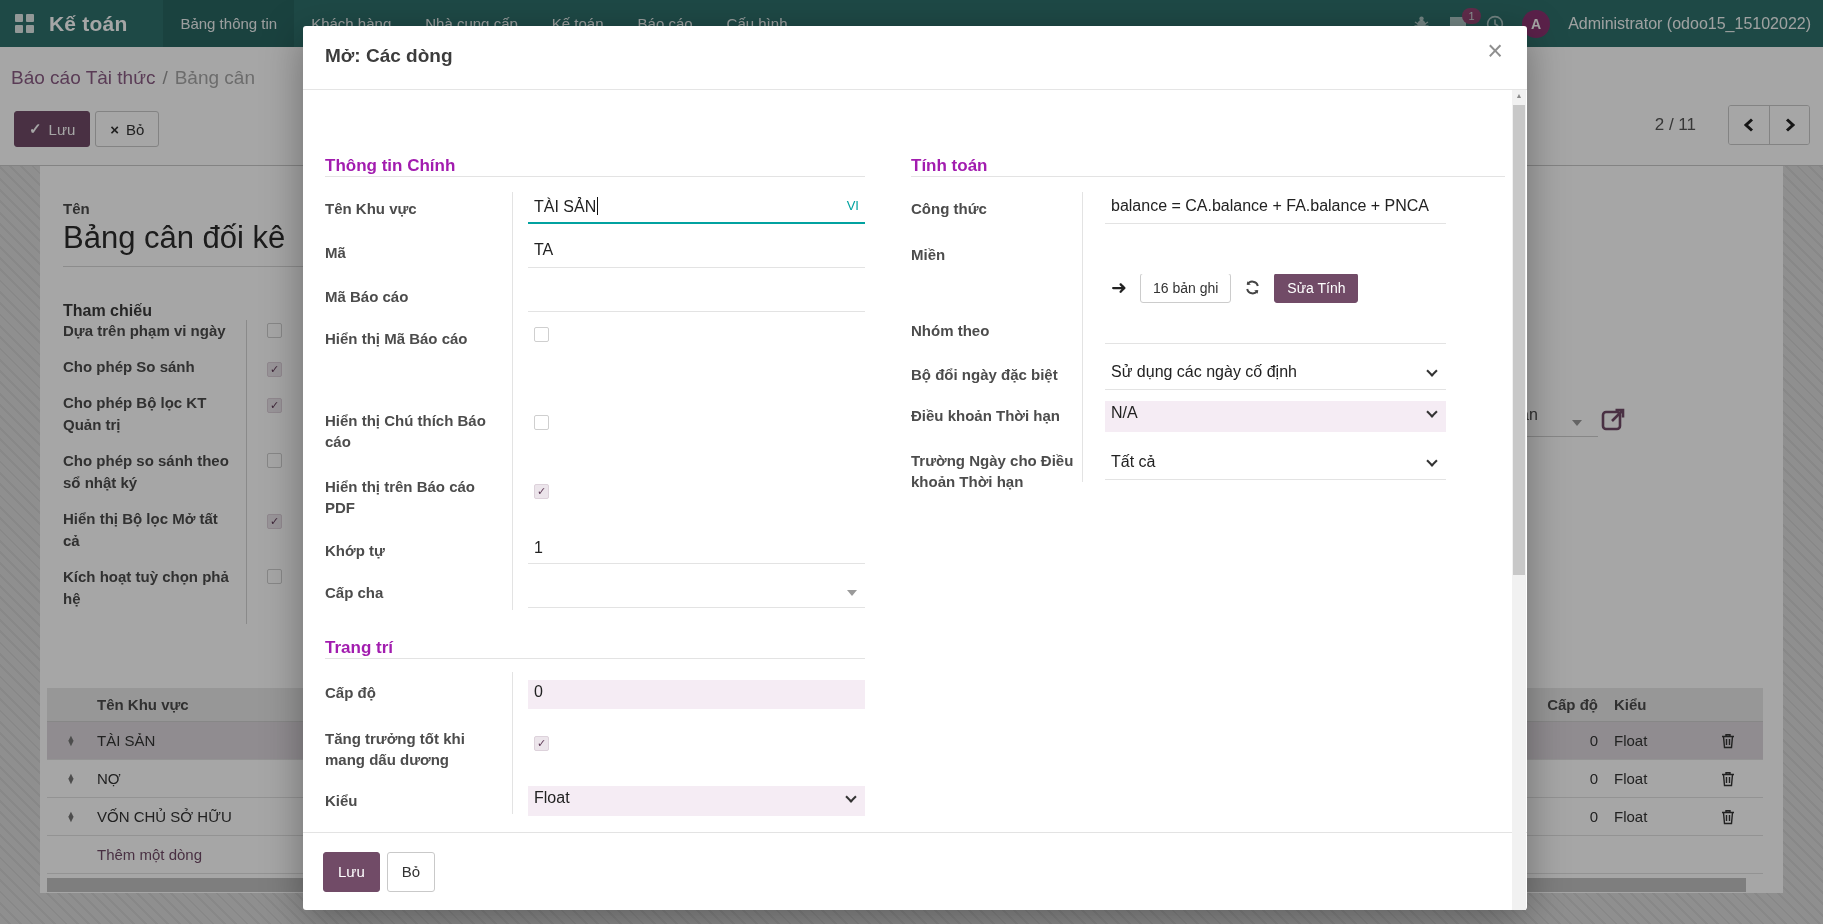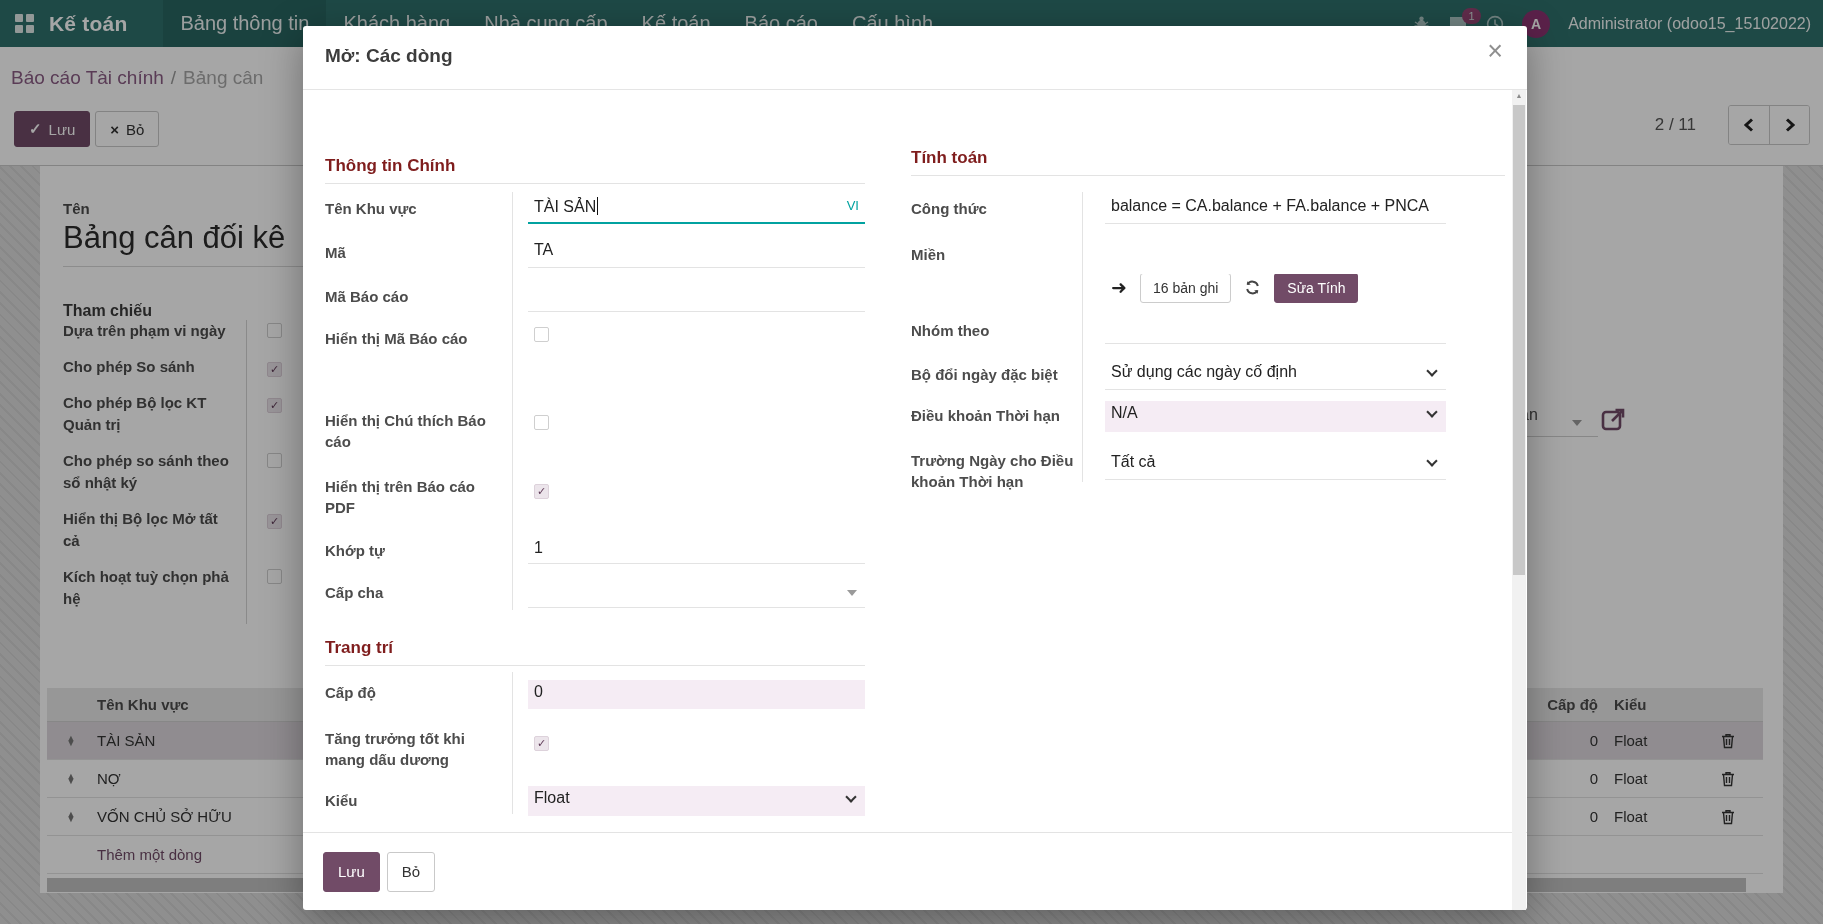--- a/index.html
+++ b/index.html
@@ -11,21 +11,21 @@
   .screen{position:relative;width:1823px;height:924px;overflow:hidden;
     background:repeating-linear-gradient(45deg,#dcdcdc 0 6px,#d2d2d2 6px 8px);}
 
   
   .navbar{position:absolute;left:0;top:0;width:100%;height:47px;background:var(--teal);
     display:flex;align-items:center;color:#fff;z-index:1}
   .apps-icon{width:20px;height:20px;margin-left:15px;display:grid;grid-template-columns:8px 8px;grid-template-rows:8px 8px;gap:3px}
   .apps-icon span{background:rgba(255,255,255,.85);border-radius:1px}
   .brand{font-size:21px;font-weight:bold;margin-left:14px;letter-spacing:.2px}
   .menu{display:flex;margin-left:36px;height:100%;align-items:center}
-  .menu .mitem{padding:8px 17px;font-size:20px;color:rgba(255,255,255,.92);height:100%;display:flex;align-items:center;cursor:pointer}
+  .menu .mitem{padding:8px 17px;font-size:15px;color:rgba(255,255,255,.92);height:100%;display:flex;align-items:center;cursor:pointer}
   .menu .mitem.active{background:rgba(0,0,0,.09)}
   .nav-right{position:absolute;right:12px;top:0;height:47px;display:flex;align-items:center;gap:18px}
   .sysicon{opacity:.8;display:flex;align-items:center;position:relative}
   .badge{position:absolute;top:-7px;right:-13px;background:#b03975;color:#fff;font-size:11px;
     min-width:19px;height:16px;border-radius:9px;display:flex;align-items:center;justify-content:center;padding:0 4px;opacity:1}
   .avatar{width:28px;height:28px;border-radius:50%;background:#8d3472;color:#fff;font-size:14px;
     display:flex;align-items:center;justify-content:center;font-weight:bold}
   .username{font-size:16px;color:rgba(255,255,255,.95)}
 
   
@@ -84,21 +84,21 @@
   .hscroll{height:14px;background:#c2c2c2;margin-top:4px;width:99%}
 
   
   .backdrop{position:absolute;inset:0;background:rgba(0,0,0,.35);z-index:5}
   .modal{position:absolute;left:303px;top:26px;width:1224px;height:884px;background:#fff;border-radius:3px;
     z-index:10;box-shadow:0 10px 40px rgba(0,0,0,.35)}
   .modal-header{position:absolute;left:0;top:0;width:100%;height:64px;border-bottom:1px solid #e5e5e5}
   .modal-title{position:absolute;left:22px;top:19px;font-size:19px;font-weight:600;color:#3c3c3c}
   .modal-close{position:absolute;right:24px;top:12px;font-size:27px;color:#8f8f8f;cursor:pointer;line-height:1}
 
-  .sec-title{position:absolute;font-size:17px;font-weight:700;color:#7f1d1d;border-bottom:1px solid #e3e3e3;padding-bottom:7px}
+  .sec-title{position:absolute;font-size:17px;font-weight:700;color:#a21caf;border-bottom:1px solid #e3e3e3;}
   .mrow{position:absolute}
   .mlabel{position:absolute;left:0;top:4px;font-size:15px;font-weight:700;color:#4c4c4c;line-height:21px}
   .vline{position:absolute;width:1px;background:#e3e3e3}
 
   .lcol-row{left:22px;width:540px}
   .lcol-row .mlabel{width:180px}
   .lcol-row .val{left:203px;width:337px}
   .rcol-row{left:608px;width:594px}
   .rcol-row .mlabel{width:164px}
   .rcol-row .val{left:194px;width:341px}
@@ -171,21 +171,21 @@
             <path d="M9 4.5V9l3.2 2" stroke="rgba(255,255,255,.78)" stroke-width="1.6" fill="none"></path>
           </svg>
       </div>
       <div class="avatar">A</div>
       <div class="username">Administrator (odoo15_15102022)</div>
     </div>
   </div>
 
   <div class="control-panel">
     <div class="breadcrumb">
-      <span class="bc-link">Báo cáo Tài chính</span><span class="bc-sep">/</span><span class="bc-current">Bảng cân</span>
+      <span class="bc-link">Báo cáo Tài thức</span><span class="bc-sep">/</span><span class="bc-current">Bảng cân</span>
     </div>
     <div class="cp-buttons">
       <button class="btn btn-primary">
           <span class="bico">✓</span>
           <span>Lưu</span>
         </button>
       <button class="btn btn-plain">
           <span class="bico">×</span>
           <span>Bỏ</span>
         </button>
@@ -384,21 +384,21 @@
       <div class="val noline" style="top:6px"><span class="cb checked">
             <span class="tick">✓</span>
           </span></div>
     </div>
 
     <div class="mrow lcol-row" style="top:754px;height:38px">
       <div class="mlabel" style="top:10px">Kiểu</div>
       <div class="val pink" style="top:6px;height:30px"><span>Float</span><span class="chev"></span></div>
     </div>
 
-    <div class="sec-title" style="left:608px;top:122px;width:594px">Tính toán</div>
+    <div class="sec-title" style="left:608px;top:130px;width:594px">Tính toán</div>
 
     <div class="mrow rcol-row" style="top:168px;height:36px">
       <div class="mlabel">Công thức</div>
       <div class="val">balance = CA.balance + FA.balance + PNCA</div>
     </div>
 
     <div class="mrow rcol-row" style="top:214px;height:30px">
       <div class="mlabel">Miền</div>
     </div>
 

